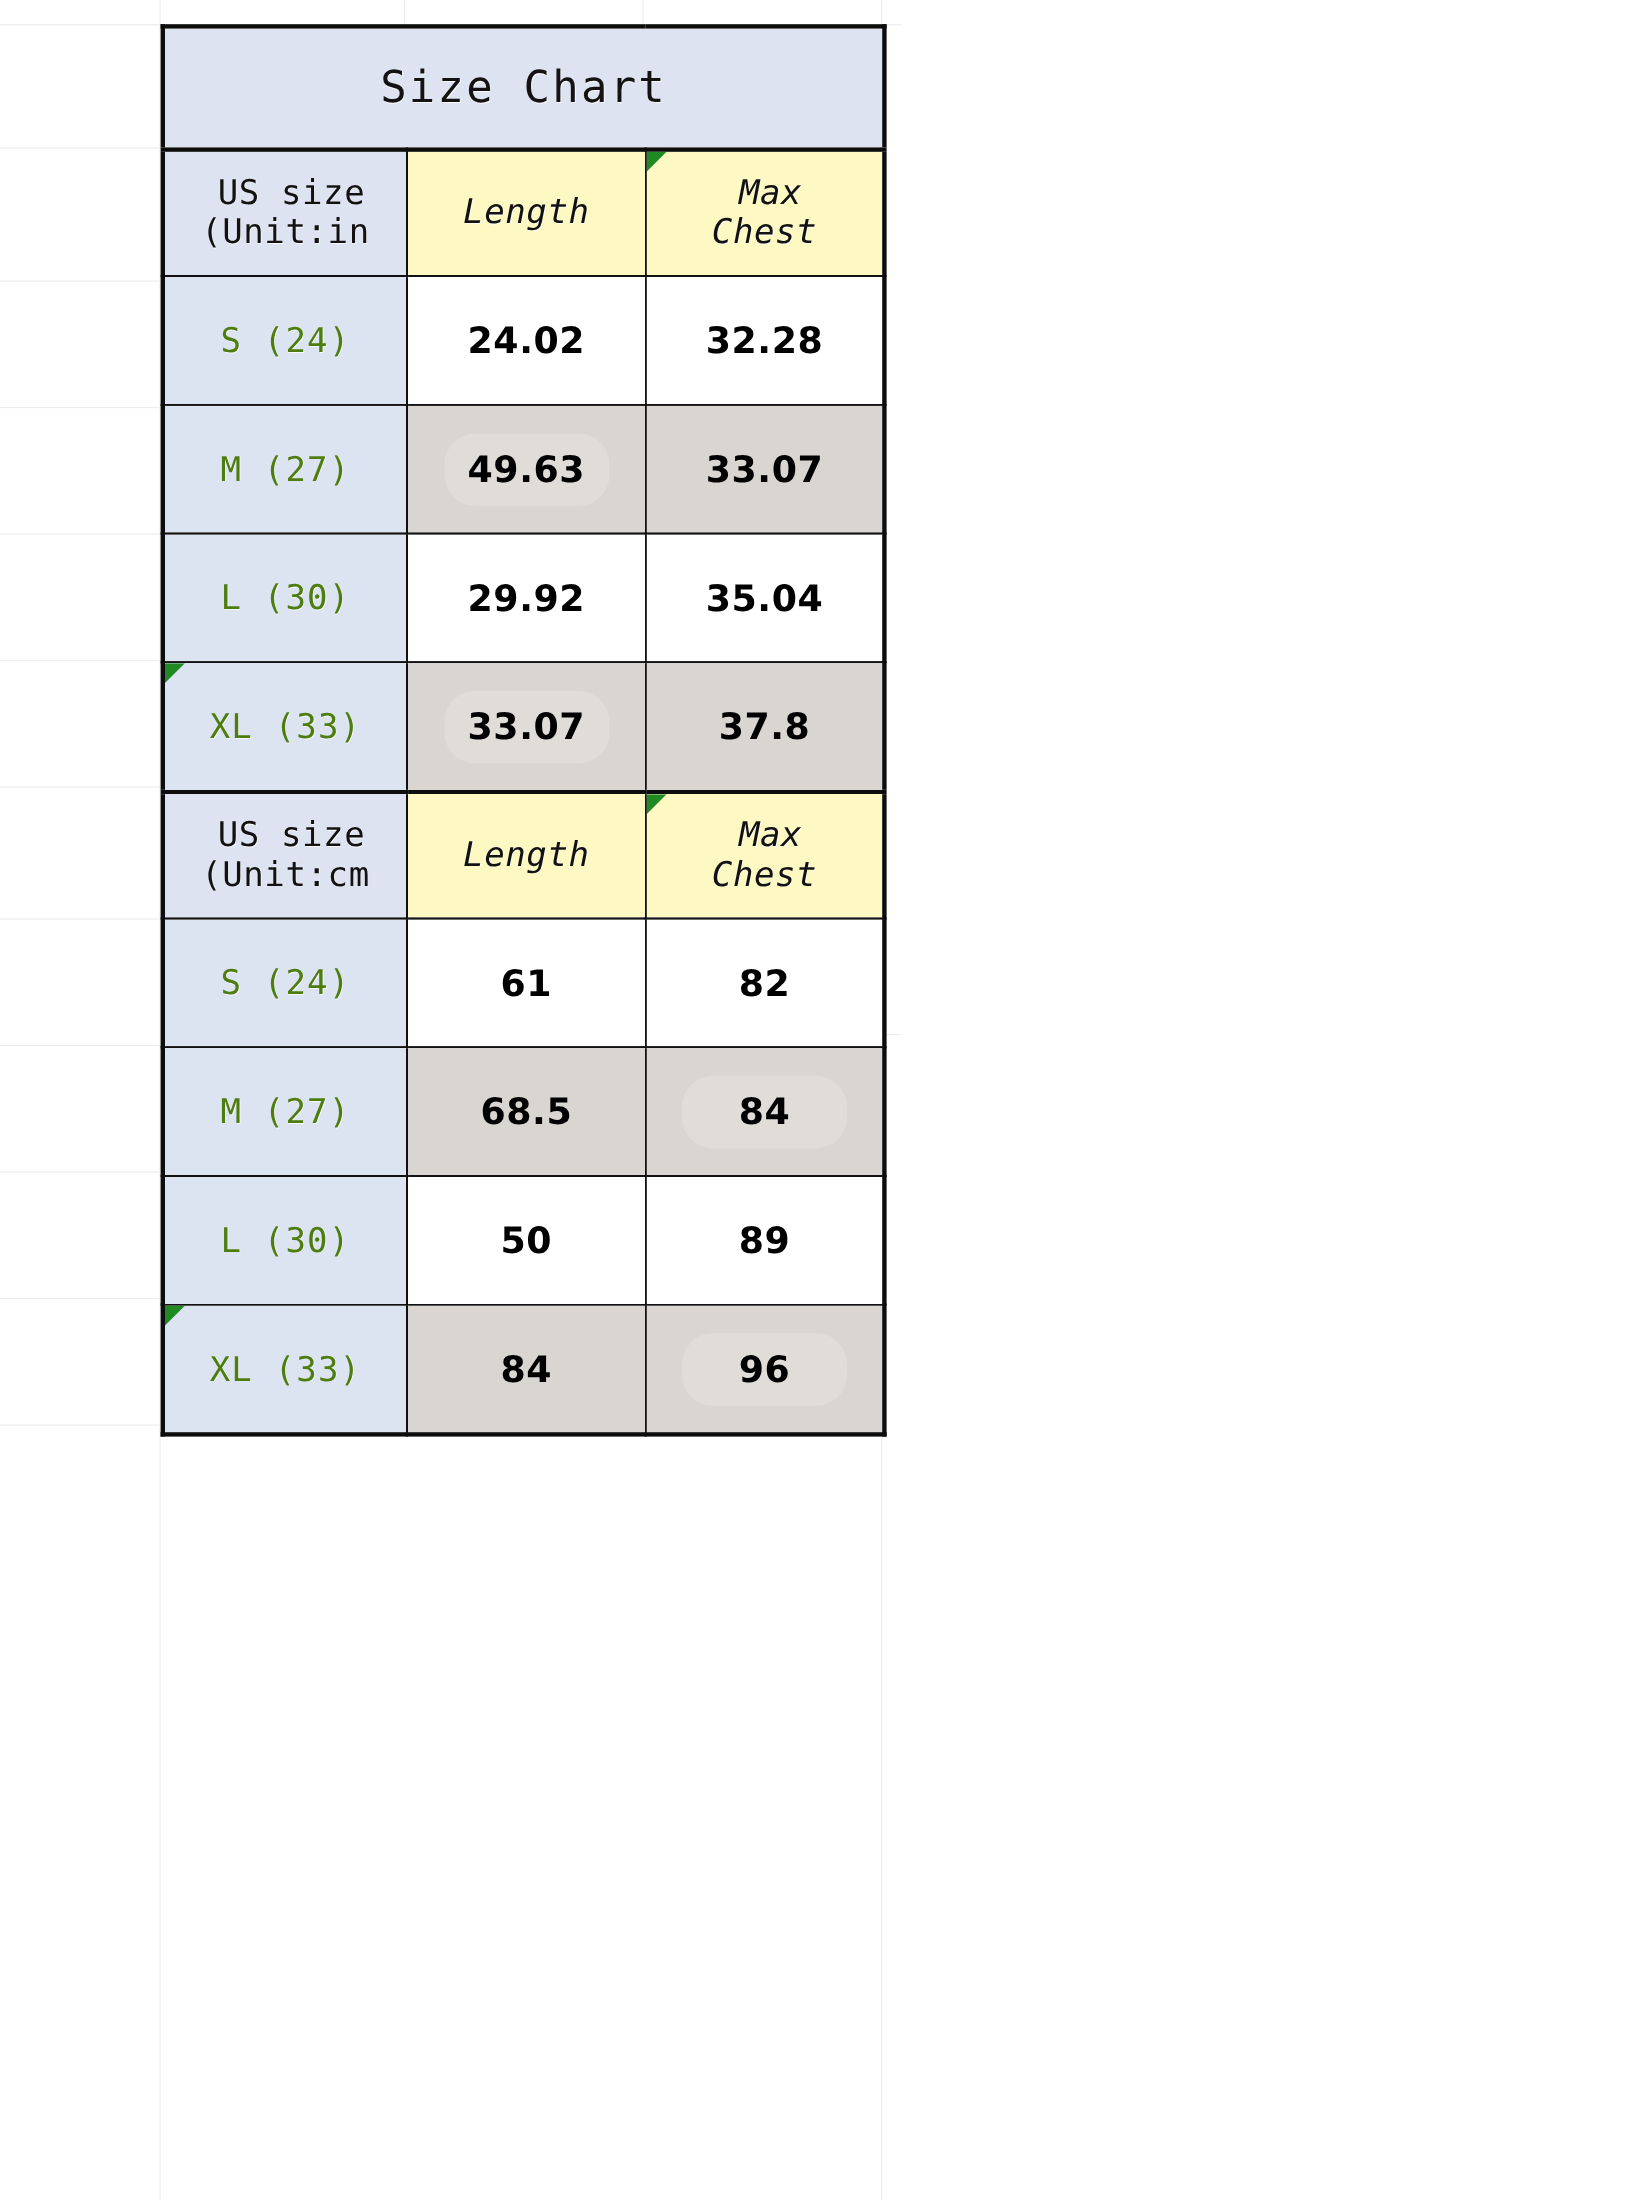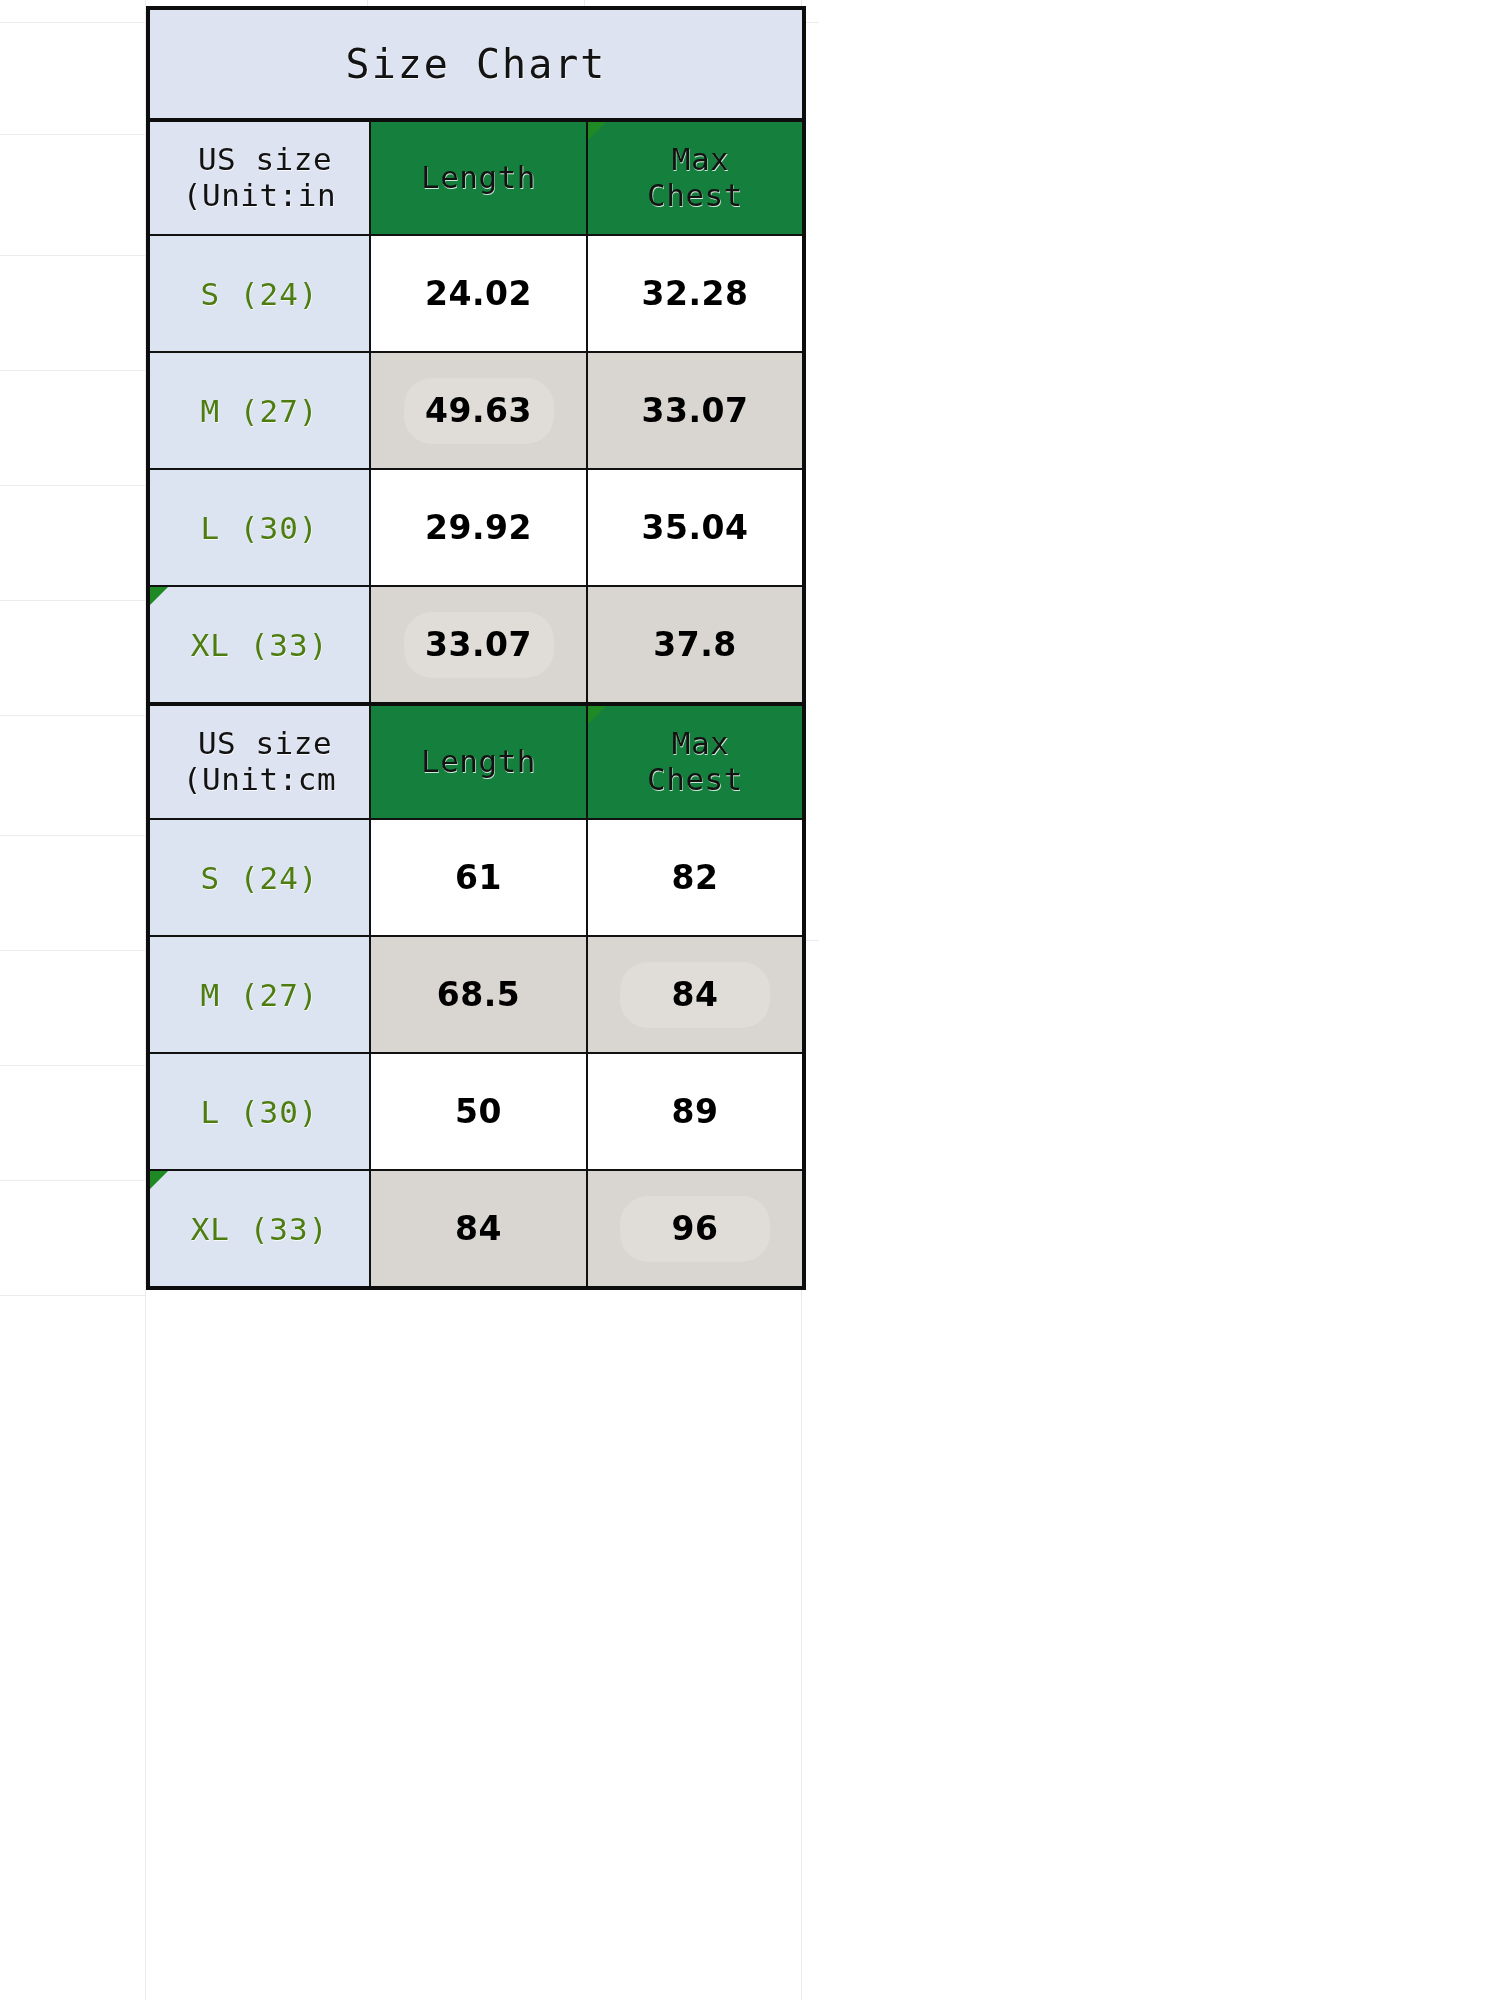--- a/index.html
+++ b/index.html
@@ -29,21 +29,21 @@
   }
   .gl-h {
     position: absolute;
     height: 1px;
     background: #ececec;
   }
 
   .chart-wrap {
     position: absolute;
     left: 146px;
-    top: 6px;
+    top: 22px;
     width: 656px;
   }
 
   table.size-chart {
     border-collapse: collapse;
     table-layout: fixed;
     width: 656px;
     background: #ffffff;
     border: 4px solid #0d0d0d;
   }
@@ -77,21 +77,22 @@
   }
 
   
   .hdr-size {
     height: 112px;
     background: #dde3f0;
     padding: 0 6px;
   }
   .hdr-measure {
     height: 112px;
-    background: #15803d;
+    background: #fef9c3;
+    font-style: italic;
   }
   .hdr-text {
     font-family: "DejaVu Sans Mono", "Liberation Mono", monospace;
     font-size: 31px;
     line-height: 1.16;
     color: #121212;
     letter-spacing: 0.5px;
     text-shadow: 0.6px 0.6px 0 rgba(255,255,255,0.8);
     white-space: pre-line;
   }

